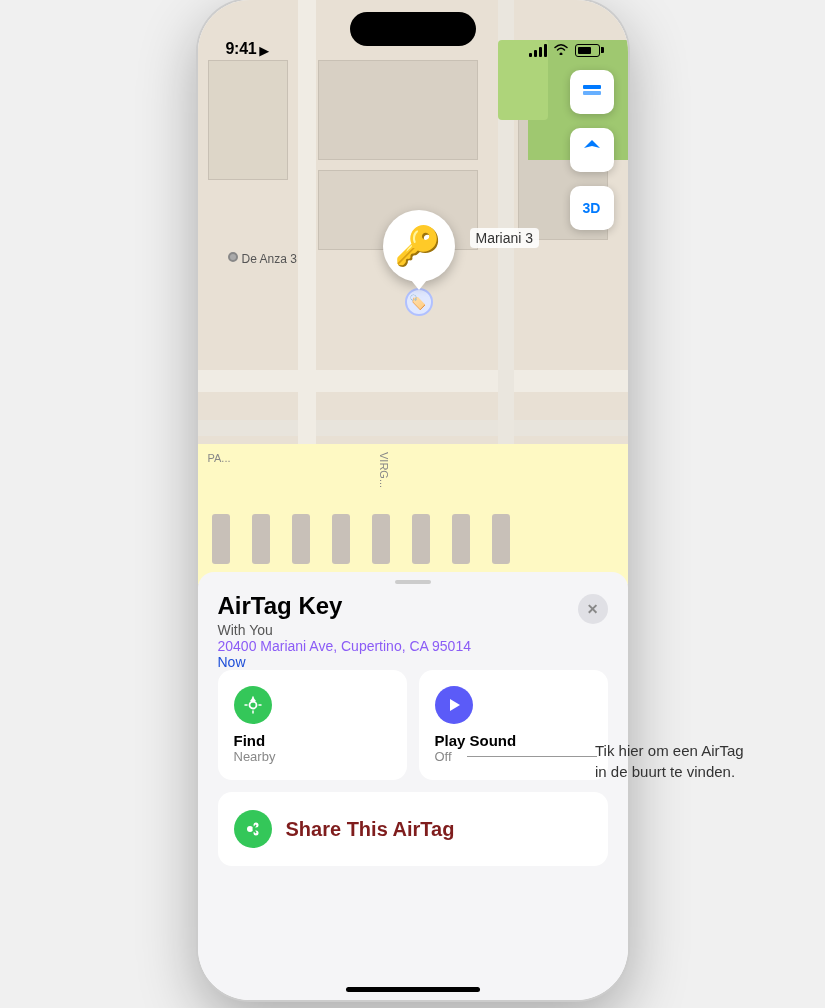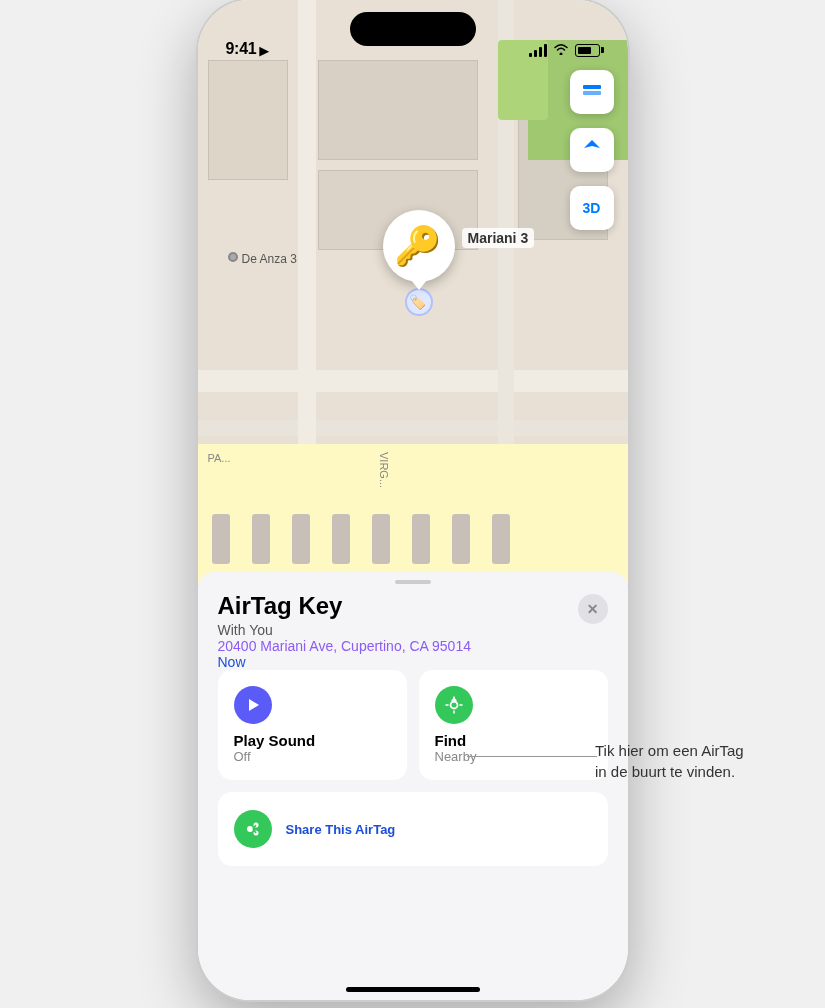--- a/index.html
+++ b/index.html
@@ -217,23 +217,23 @@
       align-items: center;
       justify-content: center;
       font-size: 14px;
       margin-top: 6px;
     }
 
     
     .map-label {
       position: absolute;
       top: 228px;
-      left: 264px;
-      font-size: 14px;
-      font-weight: 700;
+      left: 272px;
+      font-size: 14px;
+      font-weight: 400;
       color: #333;
       background: rgba(255,255,255,0.85);
       padding: 2px 6px;
       border-radius: 4px;
     }
 
     
     .sheet-drag-area {
       position: absolute;
       top: 572px;
@@ -360,23 +360,23 @@
     .share-icon-circle {
       width: 38px;
       height: 38px;
       border-radius: 50%;
       background: #34C759;
       display: flex;
       align-items: center;
       justify-content: center;
     }
     .share-label {
-      font-size: 13px;
+      font-size: 20px;
       font-weight: 600;
-      color: #1d4ed8;
+      color: #7f1d1d;
     }
 
     
     .home-indicator {
       position: absolute;
       bottom: 8px;
       left: 50%;
       transform: translateX(-50%);
       width: 134px;
       height: 5px;
@@ -537,47 +537,47 @@
     <span class="close-x">✕</span>
   </div>
 
   <div class="bottom-sheet">
     <div class="item-title">AirTag Key</div>
     <div class="item-subtitle">With You</div>
     <div class="item-address">20400 Mariani Ave, Cupertino, CA  95014</div>
     <div class="item-time">Now</div>
 
     <div class="action-row">
-
-      <div class="action-card">
-        <div class="action-icon-circle action-icon-blue">
-          <svg width="18" height="18" viewBox="0 0 18 18" fill="none">
-            <polygon points="5,3 15,9 5,15" fill="#fff"></polygon>
-          </svg>
-        </div>
-        <div>
-          <div class="action-label-main">Play Sound</div>
-          <div class="action-label-sub">Off</div>
-        </div>
-      </div>
 
       <div class="action-card">
         <div class="action-icon-circle action-icon-green">
           <svg width="18" height="18" viewBox="0 0 18 18" fill="none">
             <path d="M9 3 L9 1 M9 17 L9 15 M3 9 L1 9 M17 9 L15 9" stroke="#fff" stroke-width="1.5" stroke-linecap="round"></path>
             <circle cx="9" cy="9" r="3.5" stroke="#fff" stroke-width="1.8"></circle>
             <path d="M9 5.5 L9 3" stroke="#fff" stroke-width="2" stroke-linecap="round"></path>
             <polygon points="6,5 9,1 12,5" fill="#fff"></polygon>
           </svg>
         </div>
         <div>
           <div class="action-label-main">Find</div>
           <div class="action-label-sub">Nearby</div>
         </div>
       </div>
+
+      <div class="action-card">
+        <div class="action-icon-circle action-icon-blue">
+          <svg width="18" height="18" viewBox="0 0 18 18" fill="none">
+            <polygon points="5,3 15,9 5,15" fill="#fff"></polygon>
+          </svg>
+        </div>
+        <div>
+          <div class="action-label-main">Play Sound</div>
+          <div class="action-label-sub">Off</div>
+        </div>
+      </div>
     </div>
 
     <div class="share-card">
       <div class="share-icon-circle">
         <svg width="20" height="20" viewBox="0 0 20 20" fill="none">
           <circle cx="7" cy="10" r="3" fill="#fff"></circle>
           <circle cx="13" cy="6" r="2.5" fill="#fff"></circle>
           <circle cx="13" cy="14" r="2.5" fill="#fff"></circle>
           <line x1="10" y1="10" x2="13" y2="6" stroke="#34C759" stroke-width="1.5"></line>
           <line x1="10" y1="10" x2="13" y2="14" stroke="#34C759" stroke-width="1.5"></line>

